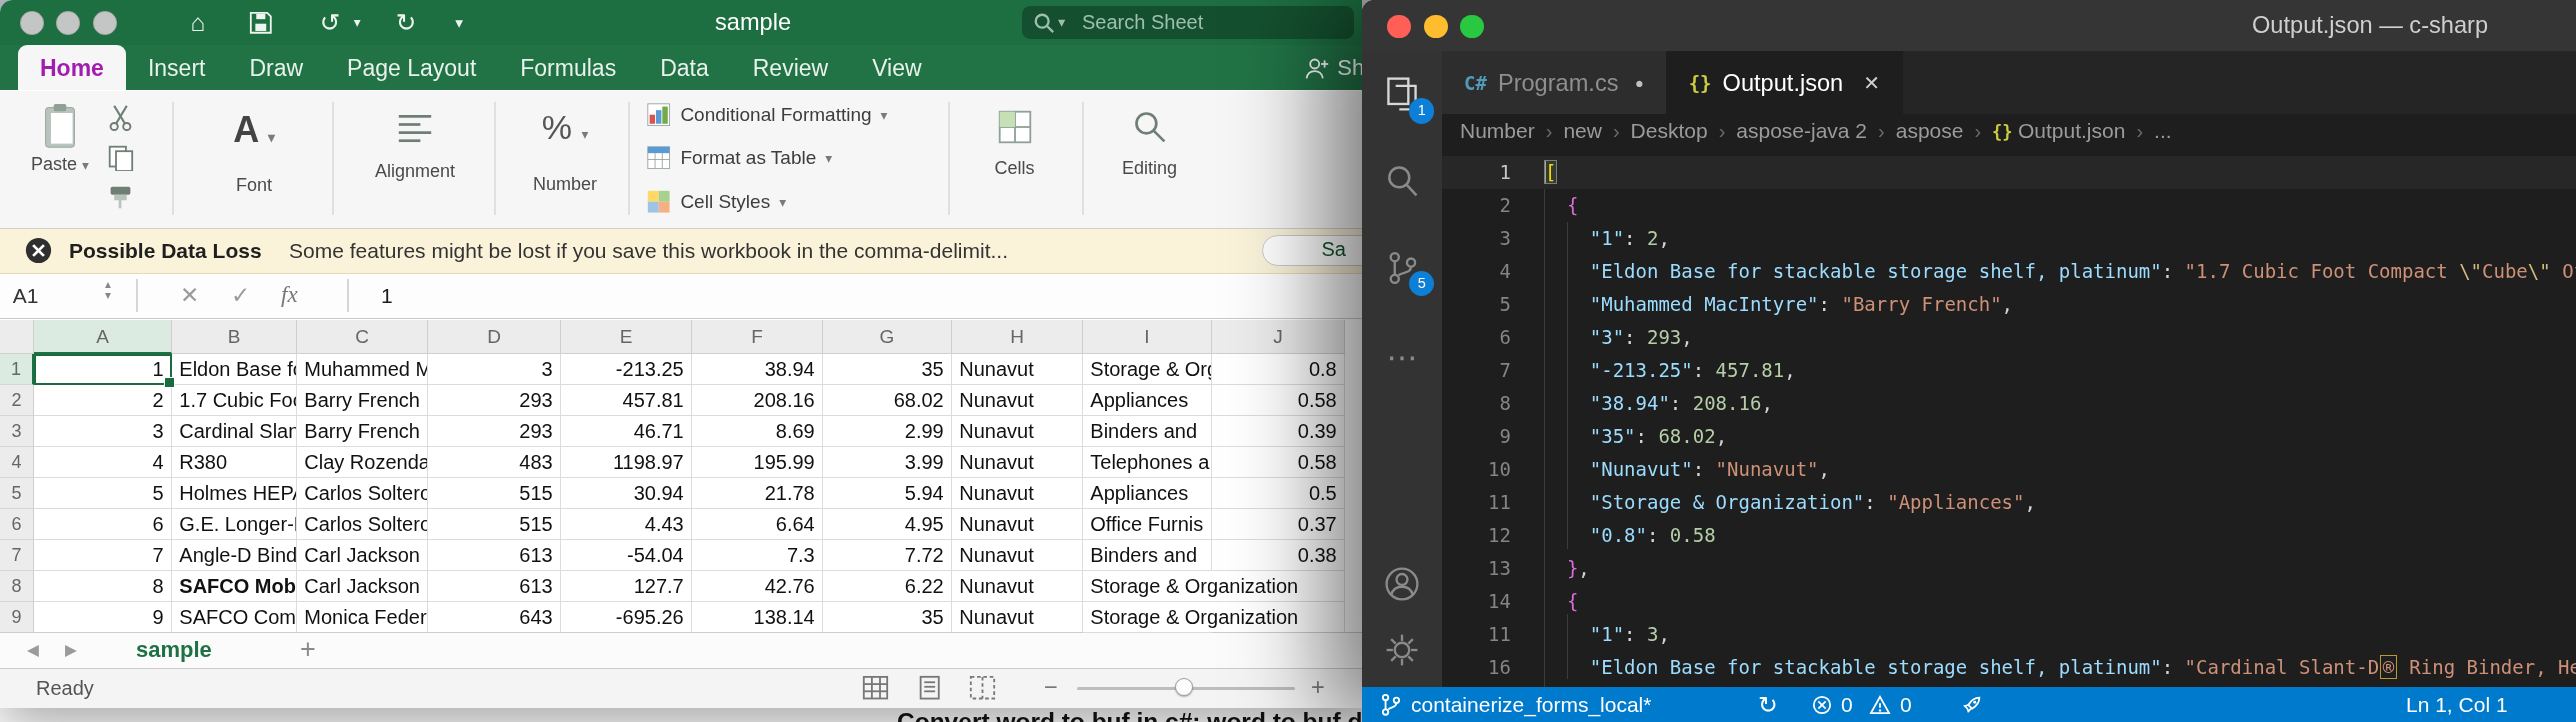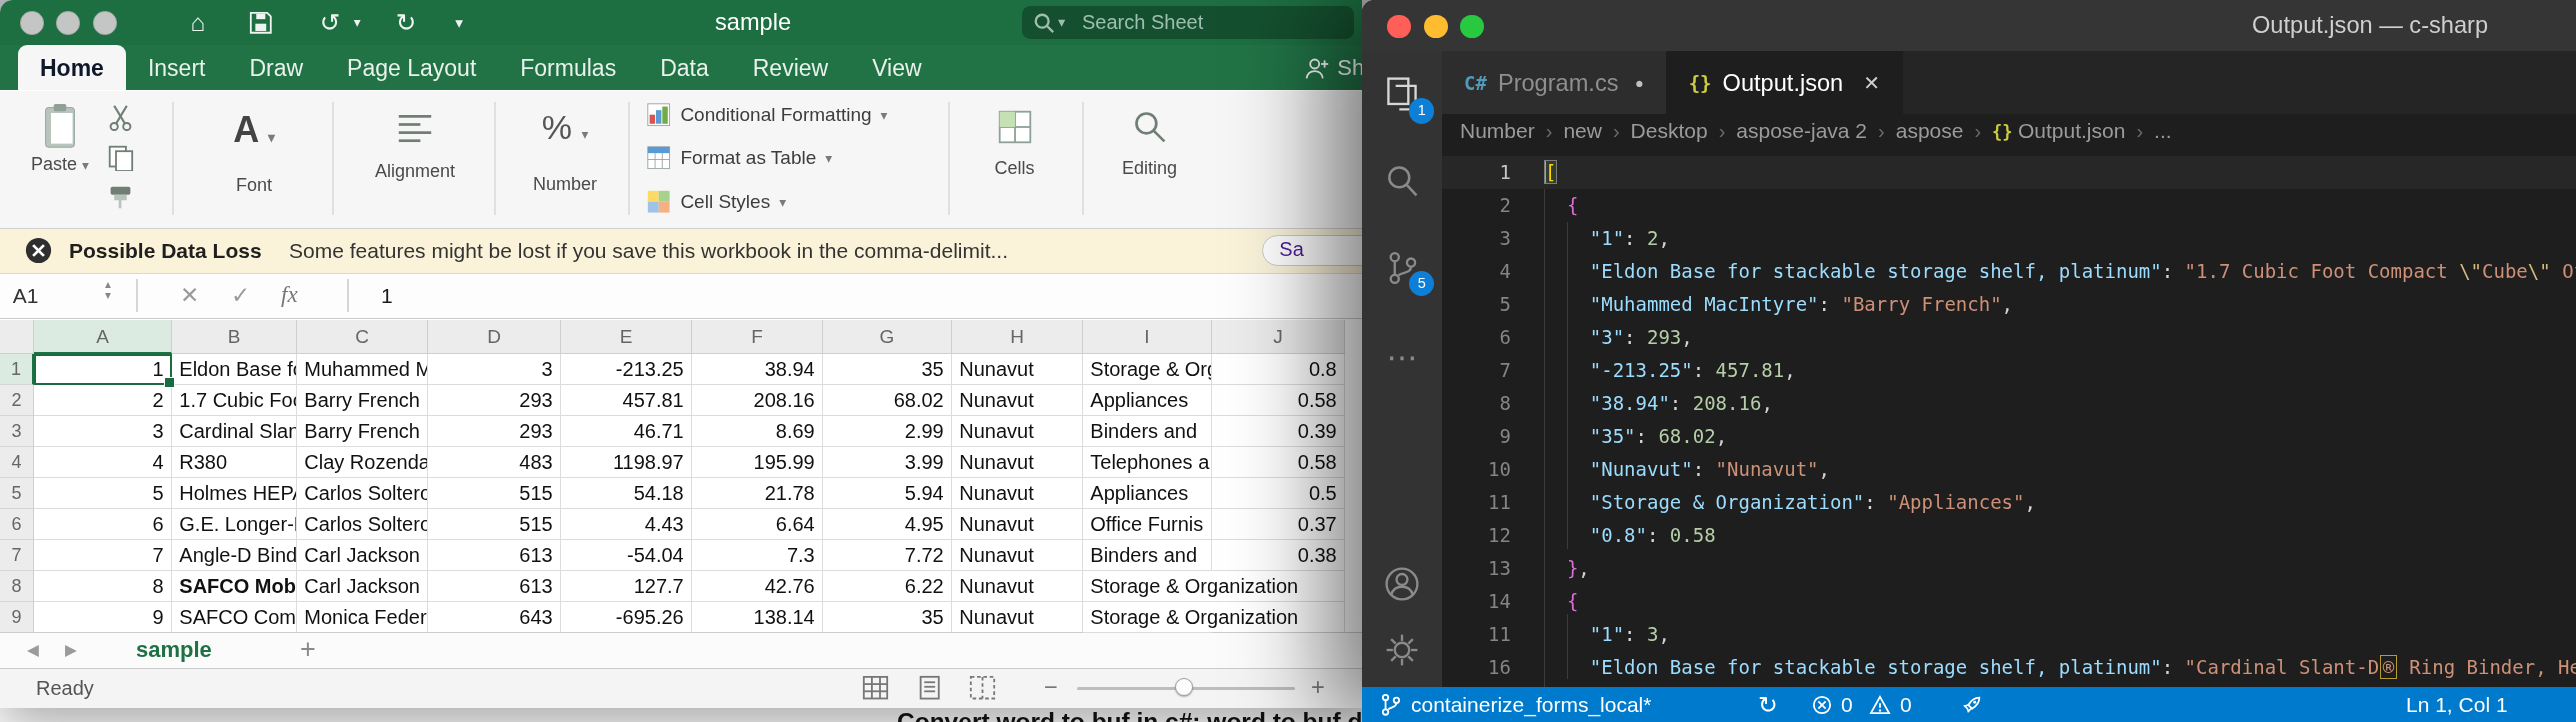--- a/index.html
+++ b/index.html
@@ -14,32 +14,32 @@
   .tl.gray{background:#c3c6c4;border:0.9px solid #a9aca9;box-sizing:border-box;}
   .xl-tbicon{position:absolute;top:0;height:45px;line-height:45px;color:#eef5f0;font-size:24.5px;text-align:center;}
   .xl-doc-title{position:absolute;left:753px;top:0;transform:translateX(-50%);height:45px;line-height:45px;color:#ffffff;font-size:23.6px;font-weight:500;}
   .xl-search{position:absolute;left:1022px;top:6.4px;width:332px;height:33px;background:#14502f;border-radius:8.2px;color:#9fbfae;font-size:20px;line-height:33px;}
   .xl-search .mg{position:absolute;left:11px;top:5.4px;}
   .xl-search .ph{position:absolute;left:60px;top:0;}
   .xl-search .cd{position:absolute;left:36px;top:0;font-size:14.5px;color:#9fbfae;}
   .xl-tabsrow{position:absolute;left:0;top:45px;right:0;height:45px;background:#217346;}
   #ribbon-tabs{display:flex;height:45px;padding-left:18px;}
   .rtab{height:45px;line-height:47px;padding:0 22px;color:#e9f2ec;font-size:23px;}
-  .rtab.active{background:#f6f6f6;color:#0f172a;font-weight:bold;border-radius:9px 9px 0 0;}
+  .rtab.active{background:#f6f6f6;color:#a21caf;font-weight:bold;border-radius:9px 9px 0 0;}
   .xl-share{position:absolute;left:1303px;top:45px;height:45px;line-height:45px;color:#fff;font-size:22px;white-space:nowrap;}
   .xl-ribbon{position:absolute;left:0;top:91px;right:0;height:138px;background:#f6f6f6;border-bottom:1.8px solid #cfcfcf;box-sizing:border-box;}
   .rgl{position:absolute;font-size:18px;color:#4a4a4a;white-space:nowrap;}
   .rdiv{position:absolute;top:11px;height:113px;width:1.8px;background:#e0e0e0;}
   .rcaret{color:#7a7a7a;font-size:13.6px;}
   .stackrow{position:absolute;display:flex;align-items:center;gap:9px;font-size:19px;color:#3d3d3d;white-space:nowrap;}
   
-  .xl-warn{position:absolute;left:0;top:229px;right:0;height:45px;background:#faf3da;border-bottom:1.8px solid #e4dab9;box-sizing:border-box;}
+  .xl-warn{position:absolute;left:0;top:229px;right:0;height:45px;background:#faf3da;border-bottom:1.8px solid #e4dab9;box-sizing:border-box;text-align:center;}
   .xl-warn .wt{position:absolute;left:69px;top:0;line-height:44px;font-size:21px;font-weight:bold;color:#1f1f1f;}
   .xl-warn .wm{position:absolute;left:289px;top:0;line-height:44px;font-size:21px;color:#333;white-space:nowrap;}
-  .xl-warn-btn{position:absolute;left:1262px;top:6.4px;width:127px;height:31px;border:1.8px solid #c9c9c9;border-radius:16.3px;background:#fff;box-sizing:border-box;font-size:20px;color:#4c1d95;line-height:27px;padding-left:16.3px;}
+  .xl-warn-btn{position:absolute;left:1262px;top:6.4px;width:127px;height:31px;border:1.8px solid #c9c9c9;border-radius:16.3px;background:#fff;box-sizing:border-box;font-size:20px;color:#14532d;line-height:27px;padding-left:16.3px;}
   
   .xl-formula{position:absolute;left:0;top:274px;right:0;height:45px;background:#fdfdfd;border-bottom:1.8px solid #c9c9c9;box-sizing:border-box;}
   .fb-name{position:absolute;left:12.7px;top:0;line-height:44px;font-size:21px;color:#333;}
   .fb-stepper{position:absolute;left:105px;top:4.5px;font-size:11.8px;color:#888;line-height:11.8px;text-align:center;}
   .fb-sep{position:absolute;top:5.4px;height:33px;width:1.8px;background:#d6d6d6;}
   .fb-x{position:absolute;left:180px;top:0;line-height:42px;font-size:23px;color:#9a9a9a;}
   .fb-ck{position:absolute;left:231px;top:0;line-height:42px;font-size:23px;color:#9a9a9a;}
   .fb-fx{position:absolute;left:281px;top:0;line-height:42px;font-size:23px;color:#777;font-family:"Liberation Serif",serif;font-style:italic;}
   .fb-val{position:absolute;left:381px;top:0;line-height:44px;font-size:21px;color:#1a1a1a;}
   
@@ -361,21 +361,21 @@
             <div class="gc" style="width: 131px;">Nunavut</div>
             <div class="gc" style="width: 129px;">Telephones a</div>
             <div class="gc ra" style="width: 133px;">0.58</div>
           </div>
           <div class="grow">
             <div class="rh" style="width: 34px;">5</div>
             <div class="gc ra" style="width: 138px;">5</div>
             <div class="gc" style="width: 125px;">Holmes HEPA</div>
             <div class="gc" style="width: 131px;">Carlos Soltero</div>
             <div class="gc ra" style="width: 133px;">515</div>
-            <div class="gc ra" style="width: 131px;">54.18</div>
+            <div class="gc ra" style="width: 131px;">30.94</div>
             <div class="gc ra" style="width: 131px;">21.78</div>
             <div class="gc ra" style="width: 129px;">5.94</div>
             <div class="gc" style="width: 131px;">Nunavut</div>
             <div class="gc" style="width: 129px;">Appliances</div>
             <div class="gc ra" style="width: 133px;">0.5</div>
           </div>
           <div class="grow">
             <div class="rh" style="width: 34px;">6</div>
             <div class="gc ra" style="width: 138px;">6</div>
             <div class="gc" style="width: 125px;">G.E. Longer-L</div>

